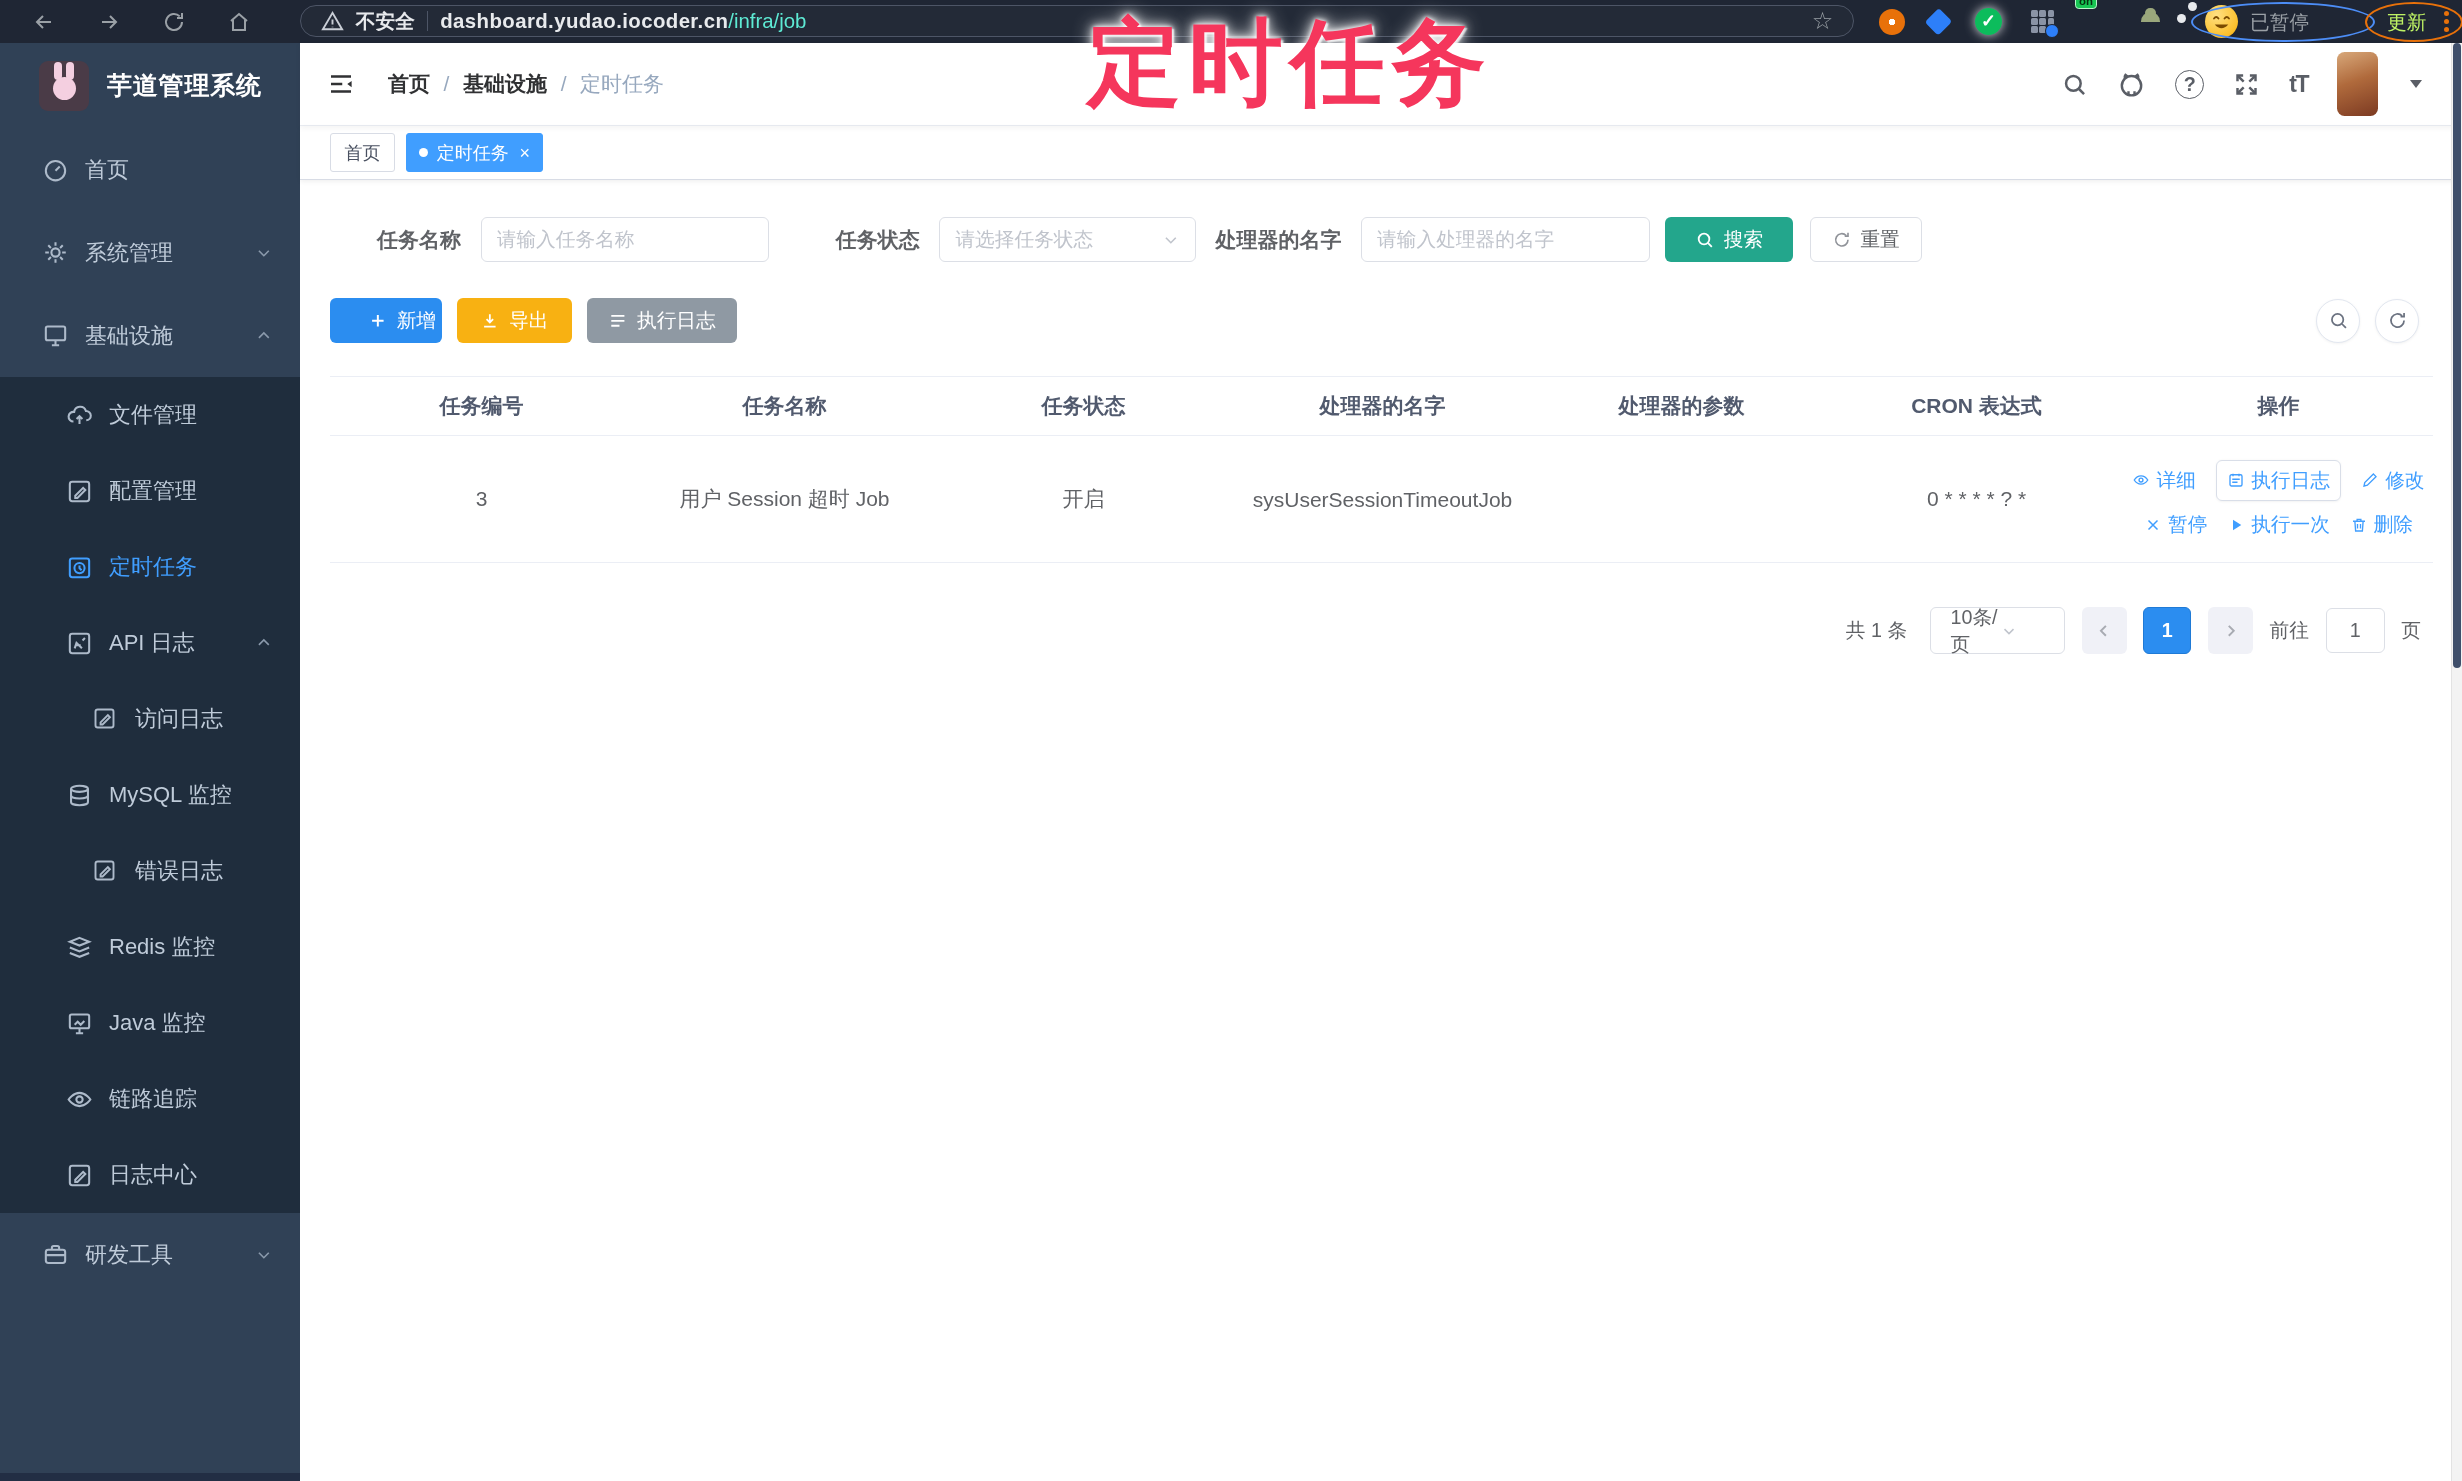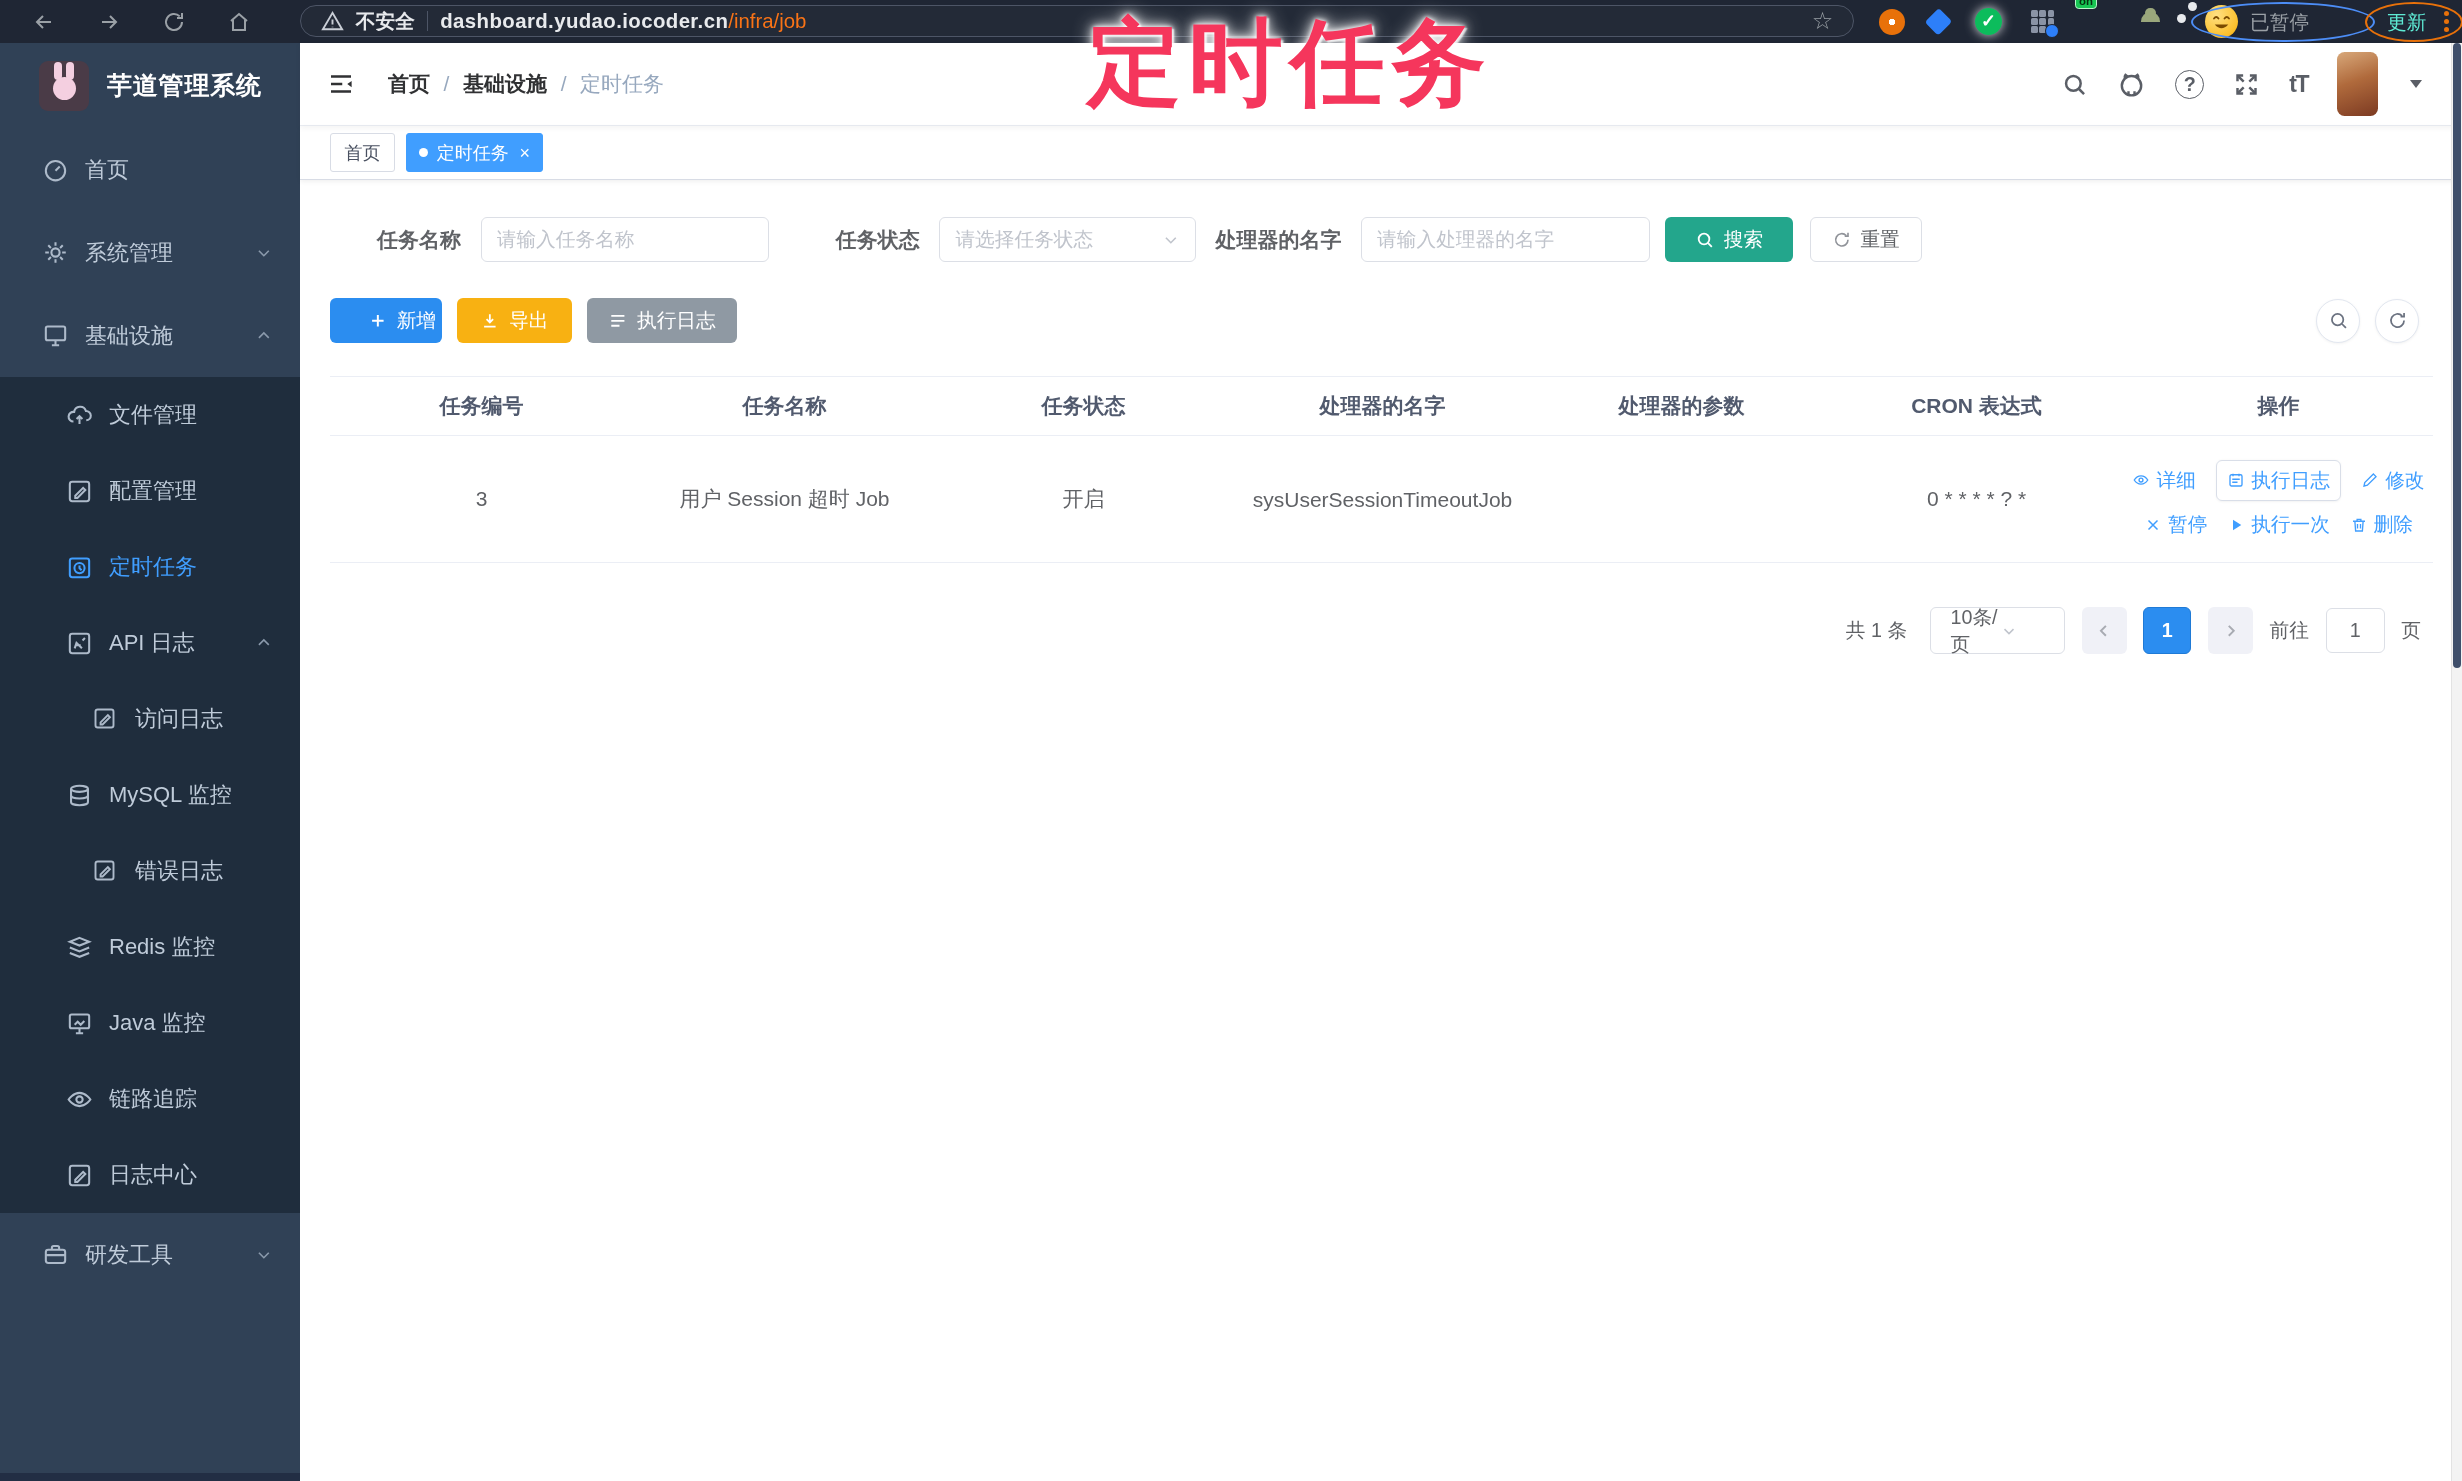--- a/index.html
+++ b/index.html
@@ -10,21 +10,21 @@
   
   .browser{position:absolute;left:0;top:0;width:2462px;height:43px;background:#1f2634;border-bottom:0.8px solid #141927;}
   .browser .abs{position:absolute;}
   .bnav{color:#9aa0a6;}
   .addr{position:absolute;left:300px;top:5.3px;width:1554px;height:32px;border:1.1px solid #4d5566;
         border-radius:16.7px;display:flex;align-items:center;padding:0 19.7px;box-sizing:border-box;gap:12px;background:rgba(255,255,255,0.02);}
   .addr .warn{color:#c9ced6;}
   .addr .sec{color:#e8eaed;font-size:19.7px;font-weight:700;}
   .addr .div{width:1.5px;height:19.7px;background:#4d5566;}
   .addr .host{color:#e8eaed;font-size:20.4px;font-weight:700;letter-spacing:0.4px;}
-  .addr .path{color:#f97316;font-size:20.4px;font-weight:400;}
+  .addr .path{color:#5eead4;font-size:20.4px;font-weight:400;}
   .addr .spacer{flex:1;}
   .addr .star{color:#9aa0a6;font-size:24px;line-height:24px;}
   .ext{width:27px;height:27px;border-radius:6px;display:flex;align-items:center;justify-content:center;}
   .ext-orange{background:radial-gradient(circle at 50% 50%, #fff 0 18%, #e8710a 19% 100%);border-radius:50%;width:26px;height:26px;}
   .ext-blue{width:19.7px;height:19.7px;background:#2d7ff9;transform:rotate(45deg);border-radius:3.8px;margin:3.8px;}
   .ext-green{width:27px;height:27px;border-radius:50%;background:#0cbc5c;color:#fff;font-size:18px;font-weight:700;
              display:flex;align-items:center;justify-content:center;box-shadow:0 0 10.6px rgba(255,255,255,.85);}
   .ext-grid{display:grid;grid-template-columns:repeat(3,6.8px);grid-template-rows:repeat(3,6.8px);gap:1.5px;position:relative;}
   .ext-grid i{background:#8a93a5;border-radius:1.5px;}
   .ext-grid .gem{position:absolute;right:-4.5px;bottom:-4.5px;width:12px;height:12px;border-radius:50%;background:#2d7ff9;border:1.5px solid #1f2634;}
@@ -32,21 +32,21 @@
   .ext-on b{position:absolute;left:-3px;bottom:-1.5px;background:#17c653;color:#04320f;font-size:11.4px;font-weight:700;
             border:1.5px solid #b7f7c8;border-radius:3.8px;padding:0 3px;line-height:13.6px;}
   .ext-person{width:23px;height:23px;position:relative;margin:2.3px;}
   .ext-person::before{content:"";position:absolute;left:6px;top:0;width:10.6px;height:10.6px;border-radius:50%;background:#9aa77c;}
   .ext-person::after{content:"";position:absolute;left:1.5px;bottom:0;width:19.7px;height:9.8px;border-radius:9.8px 9.8px 0 0;background:#9aa77c;}
   .ext-puzzle{width:21px;height:21px;background:#e8eaed;border-radius:4.5px;position:relative;margin:3px;}
   .ext-puzzle::before{content:"";position:absolute;top:-5.3px;left:6px;width:9px;height:9px;border-radius:50%;background:#e8eaed;}
   .ext-puzzle::after{content:"";position:absolute;left:-5.3px;top:6px;width:9px;height:9px;border-radius:50%;background:#e8eaed;}
   .emoji{width:33px;height:33px;border-radius:50%;background:radial-gradient(circle at 35% 30%,#ffe082,#fbc02d 70%,#f59f00);}
   .paused{color:#9aa0a6;font-size:19.7px;line-height:23px;}
-  .update{color:#5eead4;font-size:19.7px;line-height:23px;}
+  .update{color:#bef264;font-size:19.7px;line-height:23px;}
   .dots i{display:block;width:5.3px;height:5.3px;border-radius:50%;background:#e8710a;margin:3px auto;}
   .ellipse{border-radius:50%;pointer-events:none;}
   .ellipse.blue{border:2.3px solid #4c8df6;}
   .ellipse.orange{border:2.3px solid #e8710a;}
 
   
   .sidebar{position:absolute;left:0;top:43px;width:300px;height:1439px;background:#304156;color:#bfcbd9;}
   .logo{height:85px;display:flex;align-items:center;padding-left:39px;gap:18px;}
   .logo .img{width:50px;height:50px;border-radius:9px;background:#4a3b47;position:relative;overflow:hidden;}
   .logo .img::before{content:"";position:absolute;left:13.6px;top:16.7px;width:23px;height:23px;border-radius:50%;background:#f4cfe0;}

